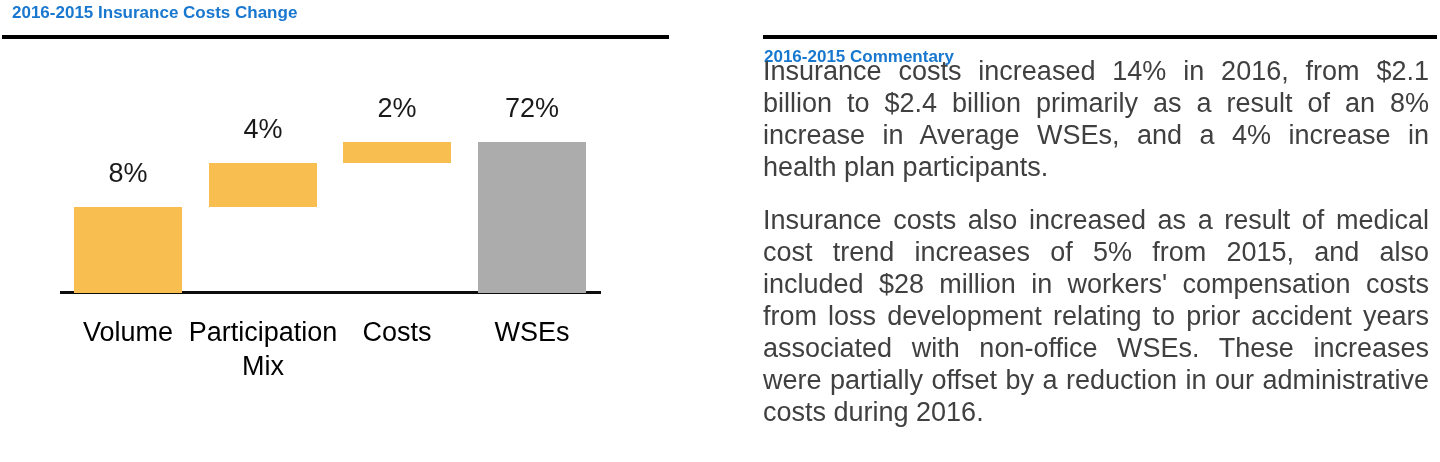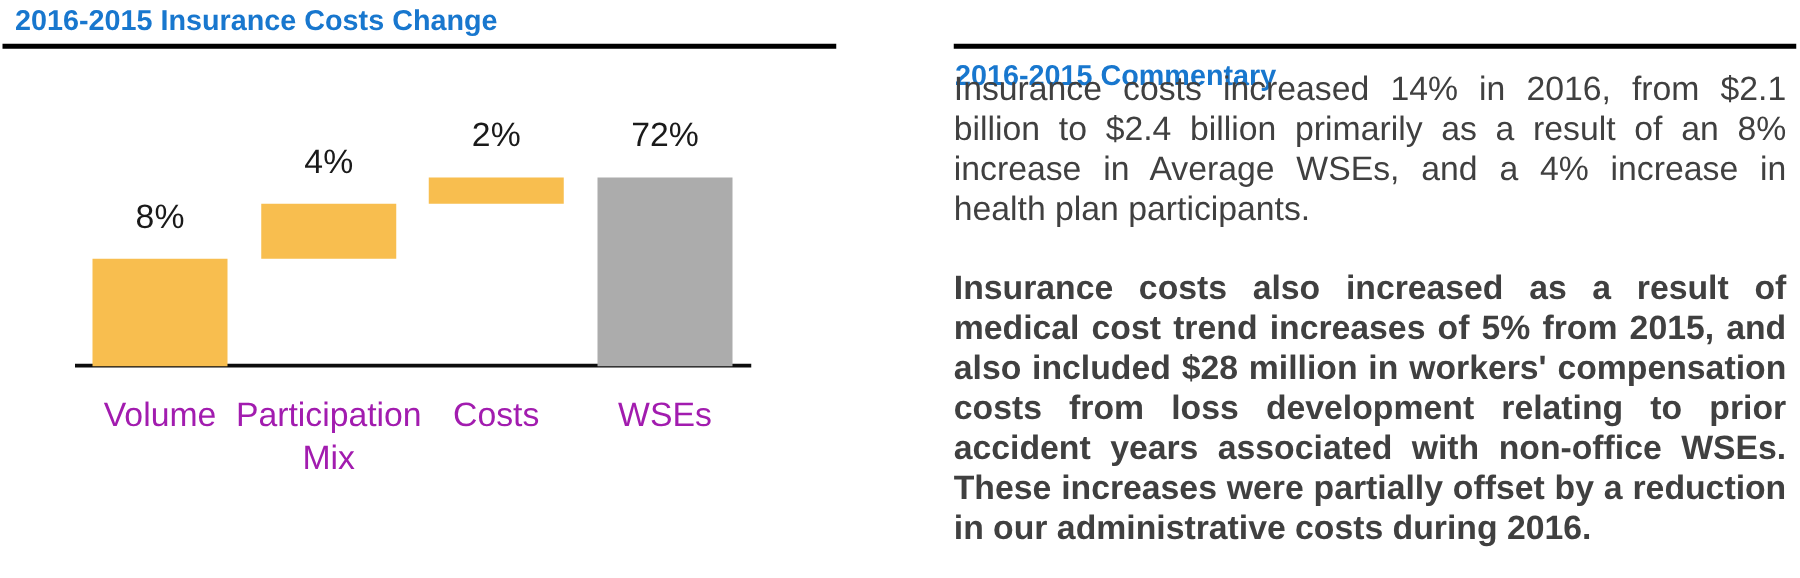--- a/index.html
+++ b/index.html
@@ -9,21 +9,21 @@
     width: 1440px;
     height: 462px;
     background: #ffffff;
     font-family: "Liberation Sans", sans-serif;
     overflow: hidden;
     color: #1a1a1a;
   }
   .panel-title {
     position: absolute;
     top: 3px;
-    font-size: 23px;
+    font-size: 17px;
     font-weight: bold;
     white-space: nowrap;
   }
   #left-title  { left: 12px; }
   #right-title { left: 764px; margin-top: 44px; }
   .rule {
     position: absolute;
     top: 35px;
     height: 4px;
     background: #000000;
@@ -43,40 +43,40 @@
     line-height: 27px;
     text-align: center;
     color: #1a1a1a;
     white-space: nowrap;
   }
   .wf-cat-label {
     position: absolute;
     font-size: 27px;
     line-height: 34px;
     text-align: center;
-    color: #a21caf;
+    color: #000000;
   }
   #axis-line {
     position: absolute;
     left: 60px; top: 251px; 
     width: 541px; height: 3px;
     background: #0d0d0d;
   }
 
   #commentary {
     position: absolute;
     left: 763px; top: 55px;
     width: 666px;
     font-size: 27px;
     line-height: 32px;
     text-align: justify;
     color: #404040;
   }
   #commentary p { margin: 0; }
-  #commentary p + p { margin-top: 31px; font-weight: bold; }
+  #commentary p + p { margin-top: 21px; }
 </style>
 </head>
 <body>
 
 <div class="slide">
 
   <div id="left-title" class="panel-title" style="color: rgb(24, 119, 206);">2016-2015 Insurance Costs Change</div>
   <div id="left-rule" class="rule"></div>
 
   <div id="chart-area">

